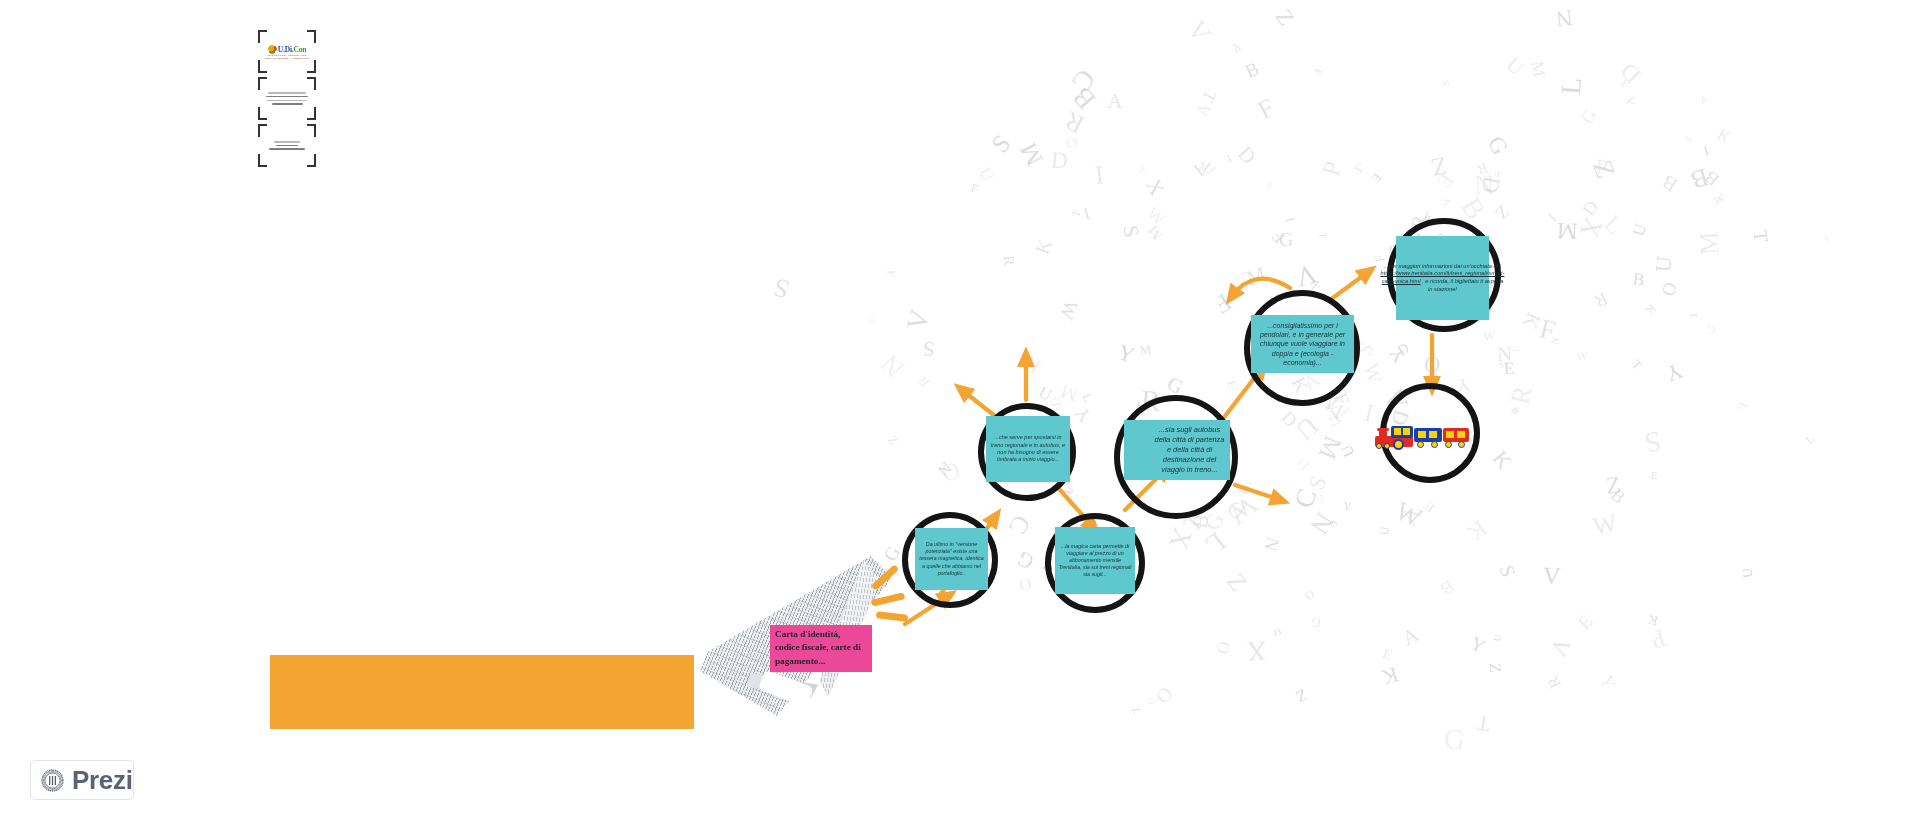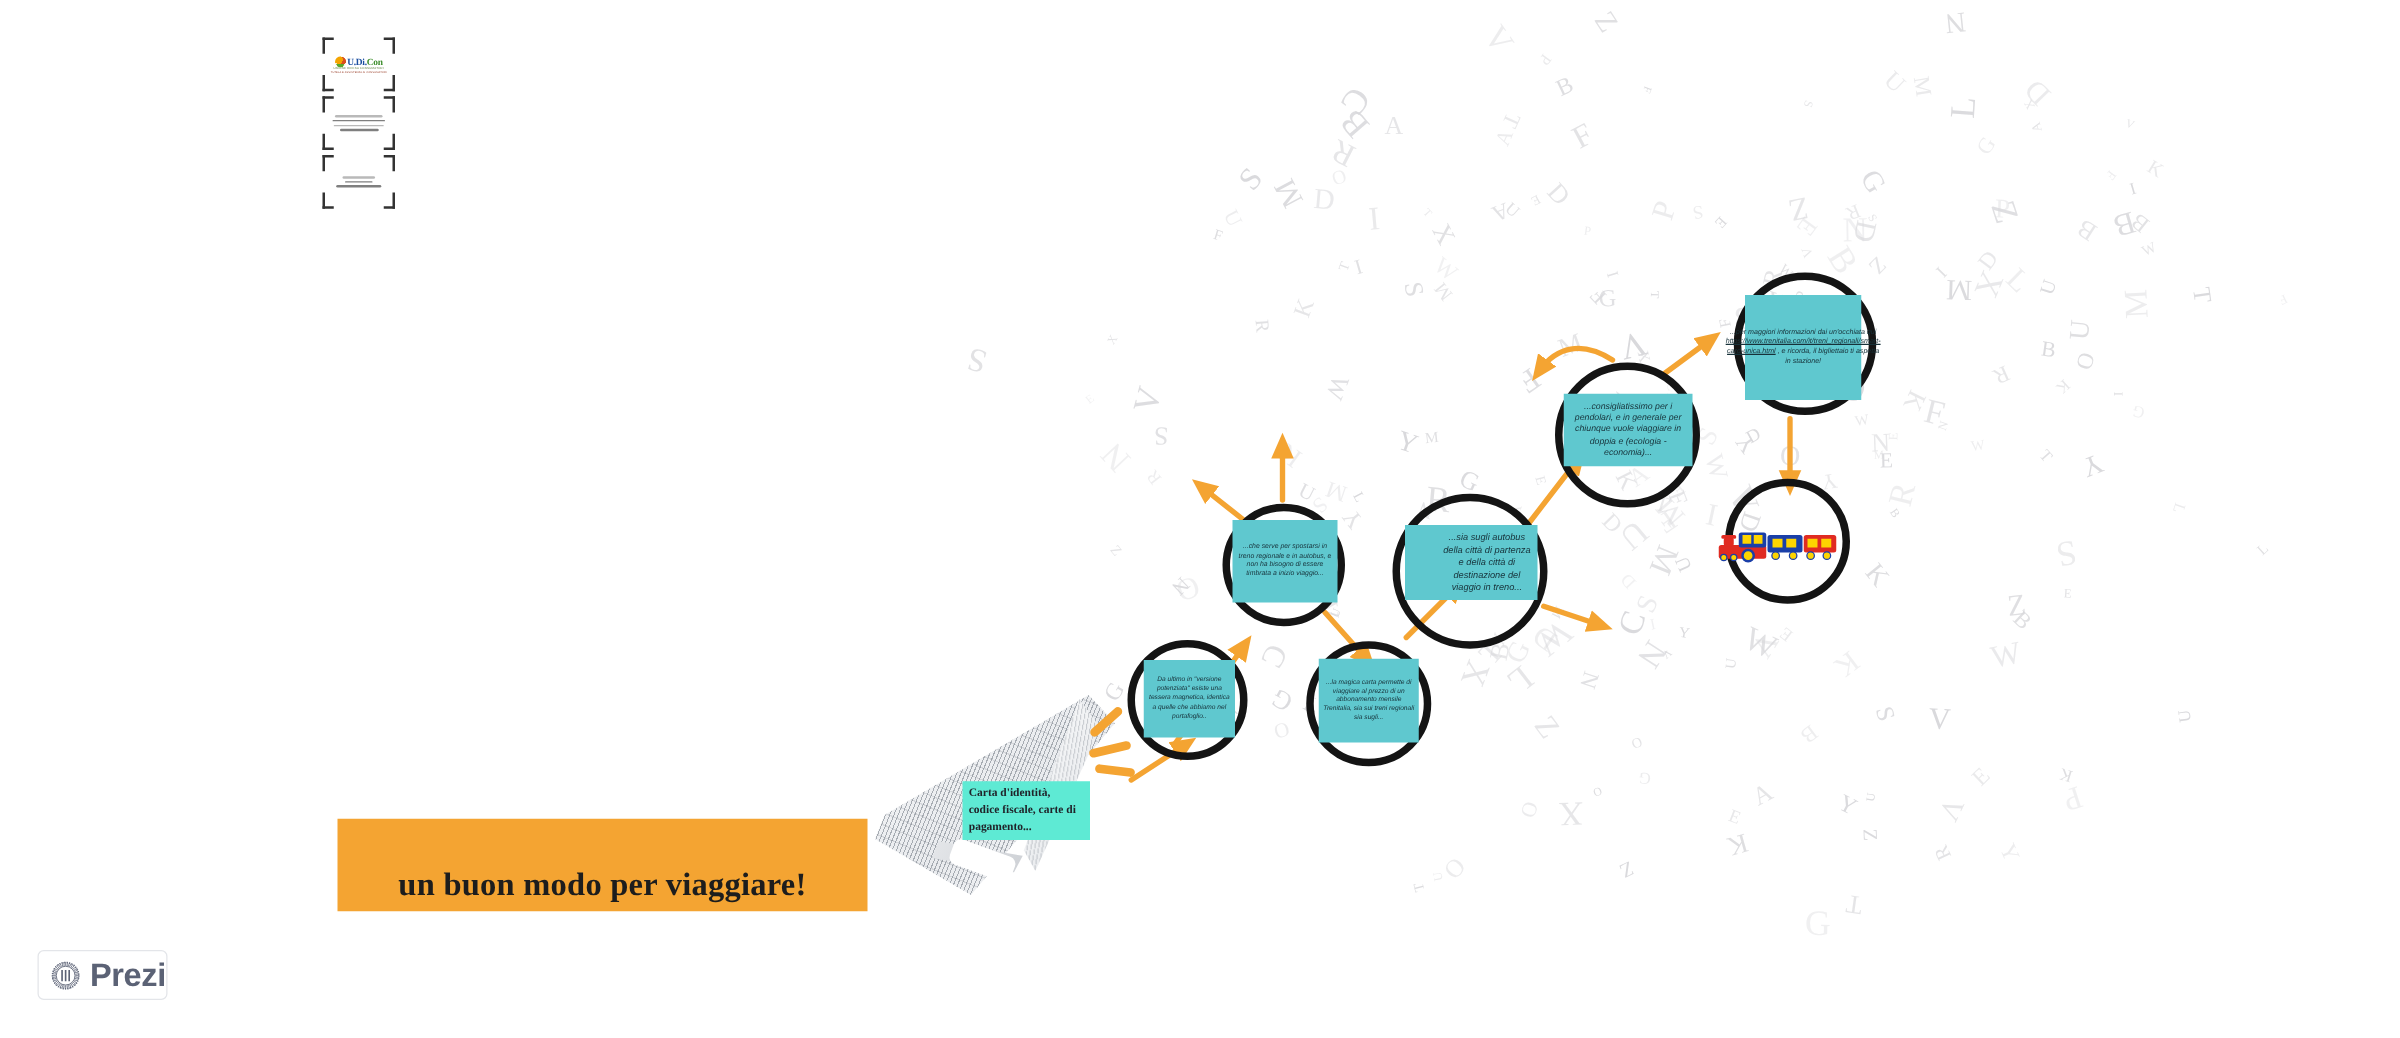--- a/index.html
+++ b/index.html
@@ -99,21 +99,21 @@
     background:linear-gradient(120deg,#e6e8eb,#c9ccd1);
   }
   #cone .handle-hole {
     position:absolute; left:31%; top:76%; width:27%; height:13%;
     border-radius:6px;
     background:#ffffff;
     transform:rotate(20deg);
   }
   #cone-label {
     position:absolute; left:770px; top:625px; width:102px; padding:3px 5px 4px 5px;
-    background:#5eead4;
+    background:#ec4899;
     font-family:"Liberation Serif", serif;
     font-weight:bold; font-size:9.2px; color:#20242a; line-height:1.45;
   }
   .spark {
     position:absolute; height:7px; border-radius:4px; background:#f4a432;
   }
 
   
   .circ {
     position:absolute; border-radius:50%;
@@ -472,21 +472,20 @@
         <div class="mini-line" style="width:26px"></div>
         <div class="mini-line dark" style="width:22px"></div>
         <div class="mini-line dark" style="width:36px"></div>
       </div>
     </div>
   </div>
 
   <div id="title-banner">
     <div class="tt">
       <br>
-      <span>un buon modo per viaggiare!</span>
     </div>
   </div>
 
   <div id="cone">
     <div class="paper"></div>
     <div class="fold"></div>
     <div class="handle"></div>
     <div class="handle-hole"></div>
   </div>
   <div id="cone-label">Carta d'identità, codice fiscale, carte di pagamento...</div>

